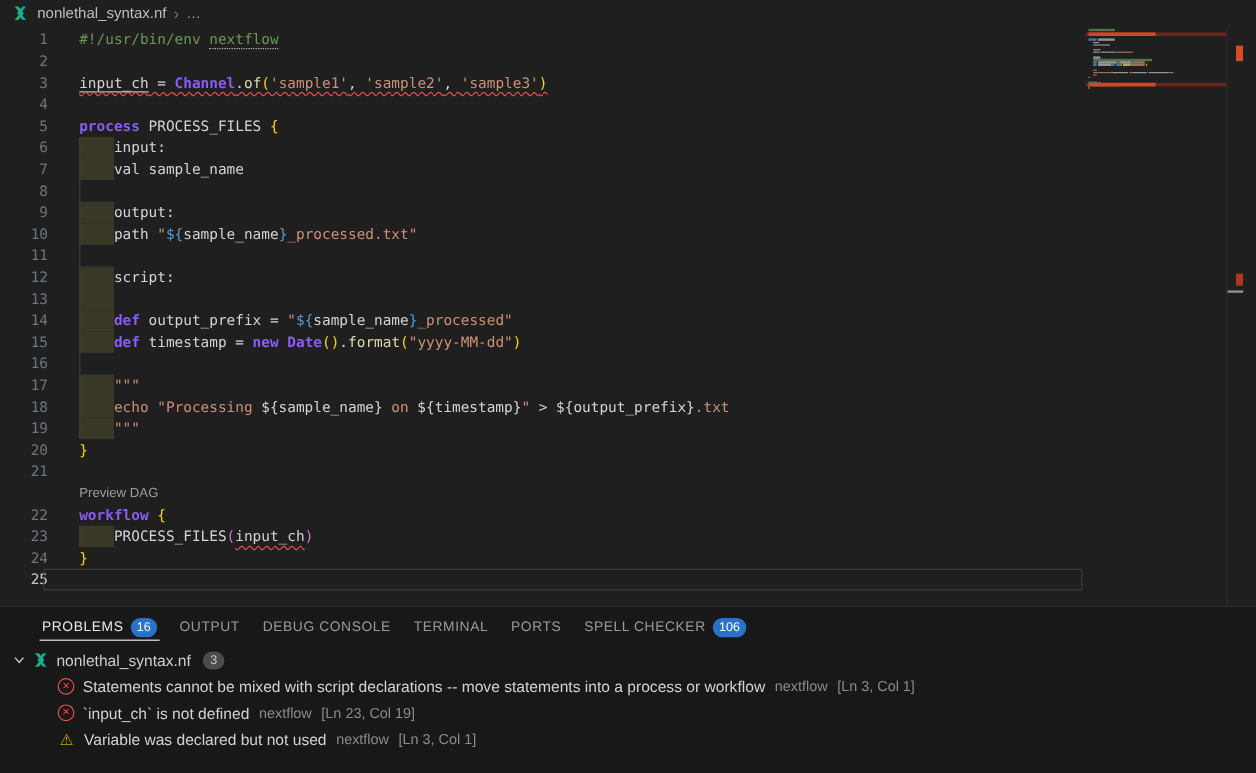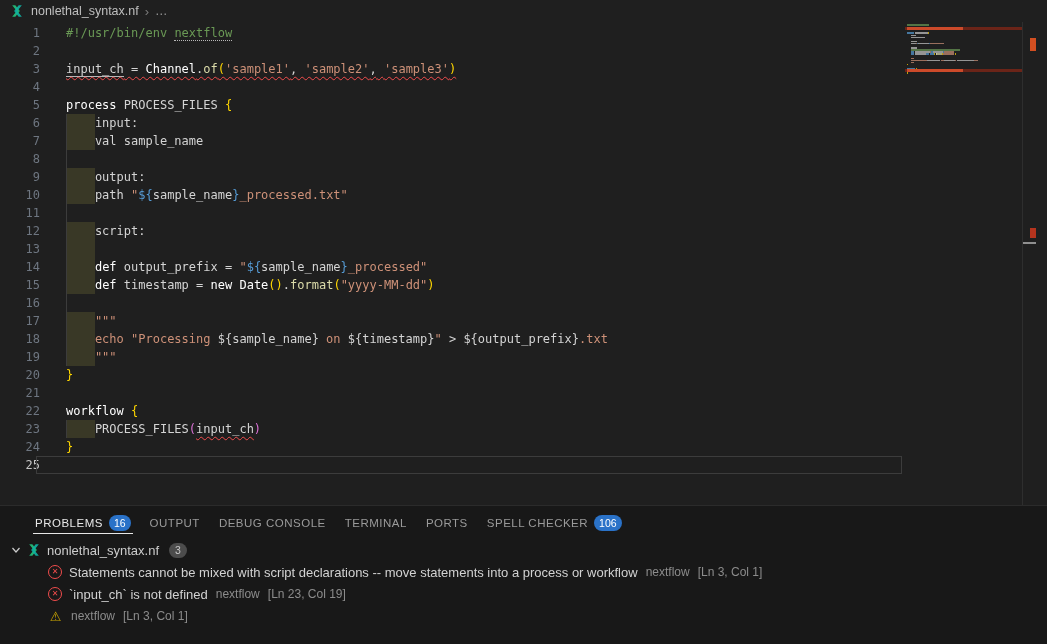--- a/index.html
+++ b/index.html
@@ -21,21 +21,21 @@
   .ln.cur-ln{color:#c6c6c6;}
   .code{margin-left:26px;position:relative;flex:1;color:#d4d4d4;}
   .blk{position:absolute;left:0;top:0;width:29px;height:18px;background:#393826;}
   .gd{position:absolute;left:0;top:0;height:18px;border-left:1px solid #3c3c3c;}
   .lens{color:#9d9d9d;font-family:"Liberation Sans",sans-serif;font-size:11px;}
   .cur-box{position:absolute;left:36px;width:866px;top:0;height:18px;border:1px solid #3c3c3c;
     box-sizing:border-box;pointer-events:none;}
 
   .t-c{color:#6A9955;} 
   .t-csp{color:#6A9955;border-bottom:1px dotted #b9b9b9;}
-  .t-p{color:#d4d4d4;} .t-k{color:#ffffff;} .t-f{color:#DCDCAA;} .t-s{color:#CE9178;margin-top:28px;}
+  .t-p{color:#d4d4d4;} .t-k{color:#8b5cf6;font-weight:bold;} .t-f{color:#DCDCAA;} .t-s{color:#CE9178;margin-top:28px;}
   .t-b1{color:#FFD700;} .t-b2{color:#DA70D6;} .t-i{color:#569CD6;}
   .t-us{color:#d4d4d4;border-bottom:1px solid rgba(212,212,212,.85);}
   .t-we{color:#d4d4d4;text-decoration:underline wavy #f14c4c 1px;text-underline-offset:3px;text-decoration-skip-ink:none;}
   .sq-err{text-decoration:underline wavy #f14c4c 1px;text-underline-offset:3px;text-decoration-skip-ink:none;}
 
   
   .minimap{position:absolute;left:905px;top:0;width:117px;height:483px;background:#1f1f1f;}
   .ruler{position:absolute;left:1022px;top:0;width:14px;height:483px;border-left:1px solid #2e2e2e;box-sizing:border-box;}
 
   
@@ -96,20 +96,21 @@
         <div class="row"><div class="ln">12</div><div class="code"><span class="blk"></span><span class="gd"></span><span class="t-p">    script:</span></div></div>
         <div class="row"><div class="ln">13</div><div class="code"><span class="blk"></span><span class="gd"></span></div></div>
         <div class="row"><div class="ln">14</div><div class="code"><span class="blk"></span><span class="gd"></span><span class="t-p">    </span><span class="t-k">def</span><span class="t-p"> output_prefix = </span><span class="t-s">"</span><span class="t-i">${</span><span class="t-p">sample_name</span><span class="t-i">}</span><span class="t-s">_processed"</span></div></div>
         <div class="row"><div class="ln">15</div><div class="code"><span class="blk"></span><span class="gd"></span><span class="t-p">    </span><span class="t-k">def</span><span class="t-p"> timestamp = </span><span class="t-k">new</span><span class="t-p"> </span><span class="t-k">Date</span><span class="t-b1">()</span><span class="t-p">.</span><span class="t-f">format</span><span class="t-b1">(</span><span class="t-s">"yyyy-MM-dd"</span><span class="t-b1">)</span></div></div>
         <div class="row"><div class="ln">16</div><div class="code"><span class="gd"></span></div></div>
         <div class="row"><div class="ln">17</div><div class="code"><span class="blk"></span><span class="gd"></span><span class="t-s">    """</span></div></div>
         <div class="row"><div class="ln">18</div><div class="code"><span class="blk"></span><span class="gd"></span><span class="t-s">    echo "Processing </span><span class="t-p">${sample_name}</span><span class="t-s"> on </span><span class="t-p">${timestamp}</span><span class="t-s">"</span><span class="t-p"> &gt; ${output_prefix}</span><span class="t-s">.txt</span></div></div>
         <div class="row"><div class="ln">19</div><div class="code"><span class="blk"></span><span class="gd"></span><span class="t-s">    """</span></div></div>
         <div class="row"><div class="ln">20</div><div class="code"><span class="t-b1">}</span></div></div>
         <div class="row"><div class="ln">21</div><div class="code"></div></div>
+        <div class="row"><div class="ln"></div><div class="code lens">Preview DAG</div></div>
         <div class="row"><div class="ln">22</div><div class="code"><span class="t-k">workflow</span><span class="t-p"> </span><span class="t-b1">{</span></div></div>
         <div class="row"><div class="ln">23</div><div class="code"><span class="blk"></span><span class="gd"></span><span class="t-p">    PROCESS_FILES</span><span class="t-b2">(</span><span class="t-we">input_ch</span><span class="t-b2">)</span></div></div>
         <div class="row"><div class="ln">24</div><div class="code"><span class="t-b1">}</span></div></div>
         <div class="row"><div class="cur-box"></div><div class="ln cur-ln">25</div><div class="code"></div></div>
       </div>
     <div class="minimap" id="minimap">
         <div style="position: absolute; left: 2px; top: 2px; width: 14.25px; height: 1.6px; background: rgb(106, 153, 85); opacity: 0.7;"></div>
         <div style="position: absolute; left: 16.25px; top: 2px; width: 7.6px; height: 1.6px; background: rgb(106, 153, 85); opacity: 0.7;"></div>
         <div style="position: absolute; left: 2px; top: 6.2px; width: 7.6px; height: 1.6px; background: rgb(200, 200, 200); opacity: 0.7;"></div>
         <div style="position: absolute; left: 10.55px; top: 6.2px; width: 1.9px; height: 1.6px; background: rgb(200, 200, 200); opacity: 0.7;"></div>
@@ -228,18 +229,19 @@
           <span class="loc">[Ln 3, Col 1]</span>
         </div>
         <div class="prob">
           <span class="ic-err"></span>
           <span class="msg">`input_ch` is not defined</span>
           <span class="src">nextflow</span>
           <span class="loc">[Ln 23, Col 19]</span>
         </div>
         <div class="prob">
           <span class="ic-warn"></span>
+          <span class="msg">Variable was declared but not used</span>
           <span class="src">nextflow</span>
           <span class="loc">[Ln 3, Col 1]</span>
         </div>
       </div>
   </div>
 </div>
 
 </body></html>

